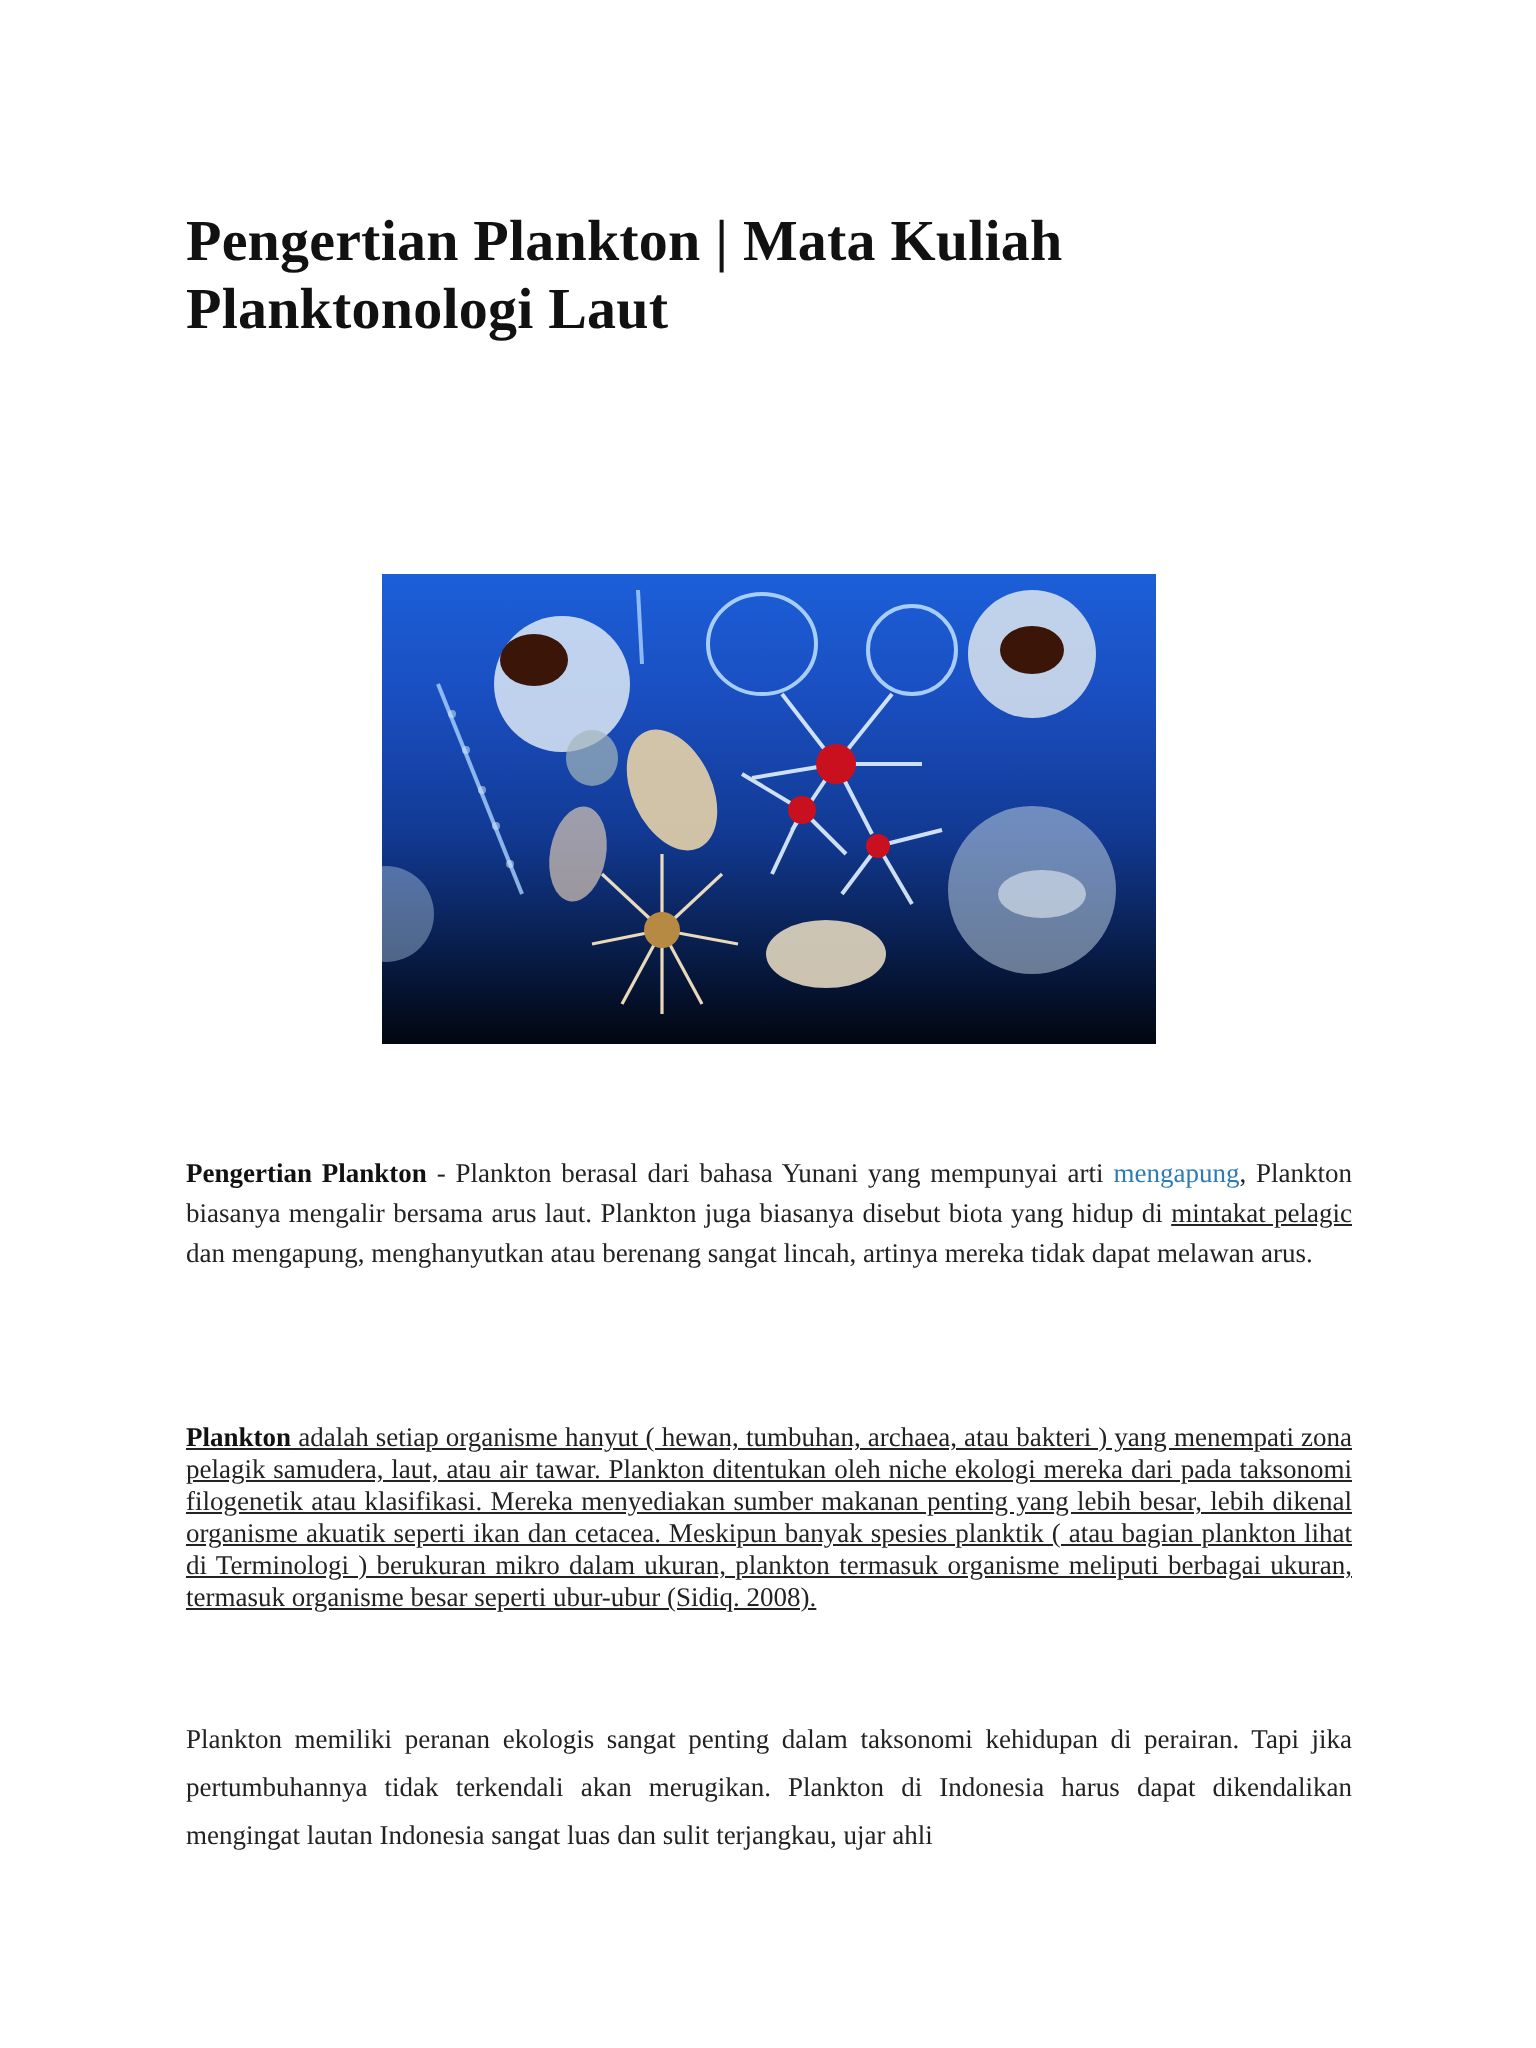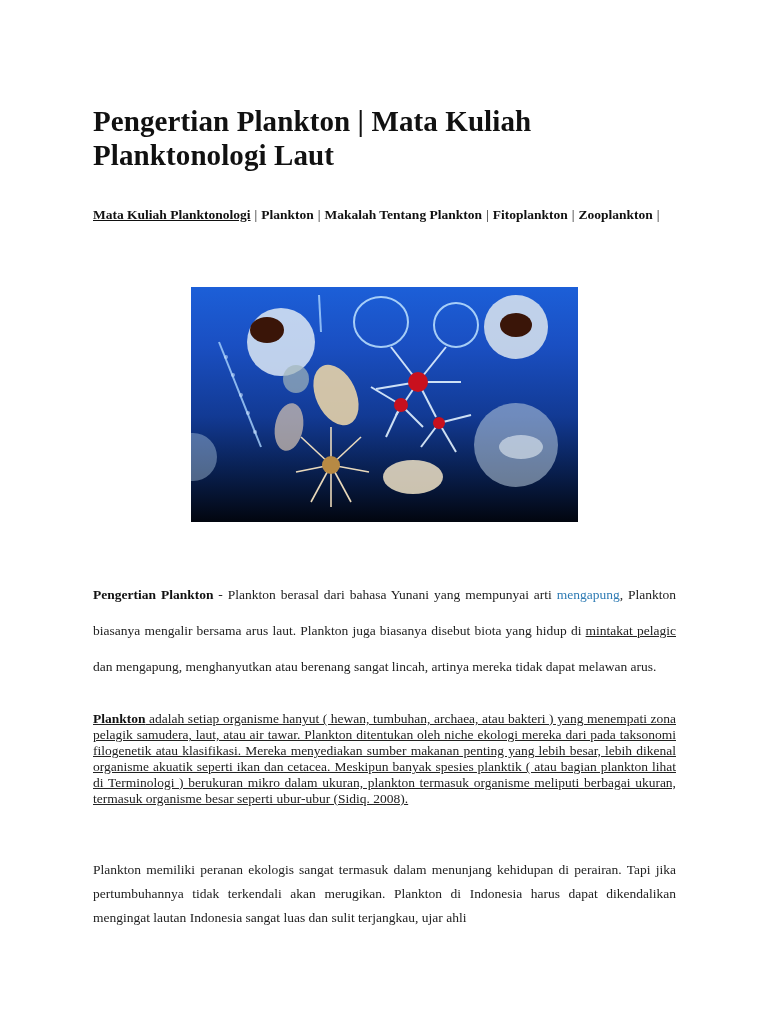--- a/index.html
+++ b/index.html
@@ -68,37 +68,34 @@
       position: absolute;
       left: 93px;
       width: 583px;
       margin: 0;
       font-family: "Liberation Serif", serif;
       font-size: 13.5px;
       color: #222;
       text-align: justify;
       text-align-last: left;
     }
-    .p1 { top: 577px; line-height: 36px; }
+    .p1 { top: 577px; line-height: 20px; }
     .p2 { top: 711px; line-height: 16px; text-decoration: underline; }
     .p3 { top: 858px; line-height: 24px; }
     .para b { color: #111; }
     .link-blue { color: #2e7bb4; }
     .link-underline { text-decoration: underline; color: #222; }
   </style>
 </head>
 <body>
 
 <div class="page">
 
   <h1 class="title">Pengertian Plankton | Mata Kuliah Planktonologi Laut</h1>
 
-  <div class="breadcrumb">
-    <span class="crumb-link">Mata Kuliah Planktonologi</span><span class="sep">|</span><span>Plankton</span><span class="sep">|</span><span>Makalah Tentang Plankton</span><span class="sep">|</span><span>Fitoplankton</span><span class="sep">|</span><span>Zooplankton</span><span class="sep">|</span>
-  </div>
 
   <div class="hero" title="Beragam plankton laut di latar belakang biru">
     <svg width="387" height="235" viewBox="0 0 387 235">
 
       <g stroke="#a9d4ff" stroke-width="2" opacity="0.8" fill="none">
         <line x1="28" y1="55" x2="70" y2="160"></line>
         <line x1="128" y1="8" x2="130" y2="45"></line>
       </g>
       <g fill="#cfe6ff" opacity="0.55">
         <circle cx="35" cy="70" r="2"></circle>
@@ -159,15 +156,15 @@
       <ellipse cx="330" cy="160" rx="22" ry="12" fill="#e4ecf4" opacity="0.6"></ellipse>
 
       <circle cx="2" cy="170" r="24" fill="#a8c4dc" opacity="0.45"></circle>
     </svg>
   </div>
 
   <p class="para p1"><b>Pengertian Plankton</b><span> - Plankton berasal dari bahasa Yunani yang mempunyai arti </span><span class="link-blue">mengapung</span><span>, Plankton biasanya mengalir bersama arus laut. Plankton juga biasanya disebut biota yang hidup di </span><span class="link-underline">mintakat pelagic</span><span> dan mengapung, menghanyutkan atau berenang sangat lincah, artinya mereka tidak dapat melawan arus.</span></p>
 
   <p class="para p2"><b>Plankton</b><span> adalah setiap organisme hanyut ( hewan, tumbuhan, archaea, atau bakteri ) yang menempati zona pelagik samudera, laut, atau air tawar. Plankton ditentukan oleh niche ekologi mereka dari pada taksonomi filogenetik atau klasifikasi. Mereka menyediakan sumber makanan penting yang lebih besar, lebih dikenal organisme akuatik seperti ikan dan cetacea. Meskipun banyak spesies planktik ( atau bagian plankton lihat di Terminologi ) berukuran mikro dalam ukuran, plankton termasuk organisme meliputi berbagai ukuran, termasuk organisme besar seperti ubur-ubur (Sidiq. 2008).</span></p>
 
-  <p class="para p3">Plankton memiliki peranan ekologis sangat termasuk dalam menunjang kehidupan di perairan. Tapi jika pertumbuhannya tidak terkendali akan merugikan. Plankton di Indonesia harus dapat dikendalikan mengingat lautan Indonesia sangat luas dan sulit terjangkau, ujar ahli</p>
+  <p class="para p3">Plankton memiliki peranan ekologis sangat penting dalam taksonomi kehidupan di perairan. Tapi jika pertumbuhannya tidak terkendali akan merugikan. Plankton di Indonesia harus dapat dikendalikan mengingat lautan Indonesia sangat luas dan sulit terjangkau, ujar ahli</p>
 
 </div>
 
 </body></html>

